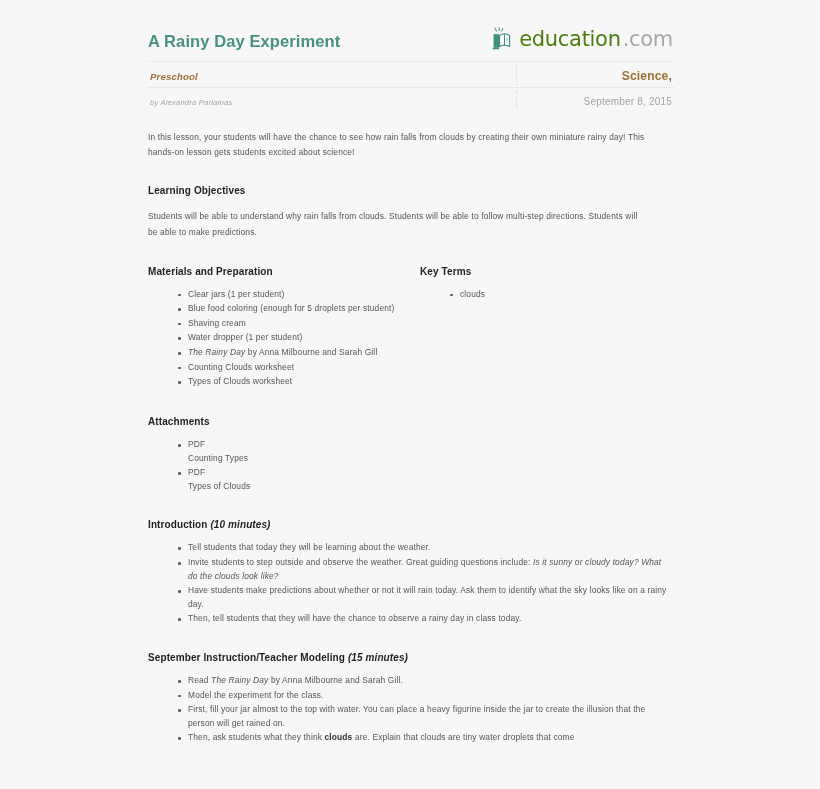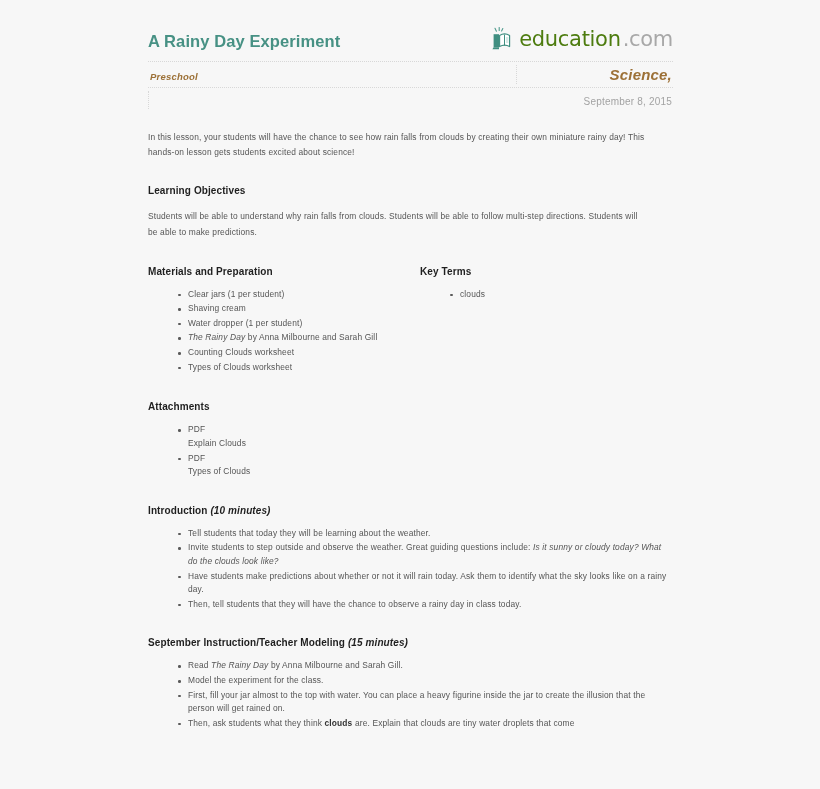--- a/index.html
+++ b/index.html
@@ -96,23 +96,22 @@
     align-self: stretch;
     border-left: 1px dotted #d8d8d8;
     margin: 3px 0;
   }
   .meta-right {
     flex: 1 1 auto;
     text-align: right;
     padding-right: 1px;
   }
   .meta-subject {
-    font-size: 15px;
-    font-weight: bold;
-    font-style: italic;
+    font-size: 12px;
+    font-weight: bold;
     color: #9c7036;
     letter-spacing: 0.2px;
   }
   .meta-grade {
     font-size: 9.5px;
     font-weight: bold;
     font-style: italic;
     color: #9c7036;
     letter-spacing: 0.2px;
   }
@@ -254,58 +253,62 @@
       </div>
       <div class="meta-divider"></div>
       <div class="meta-right">
         <span class="meta-subject">Science,</span>
       </div>
     </div>
 
     <hr class="dotted-rule">
 
     <div class="meta-row byline-row">
+      <div class="meta-left">
+        <span class="byline-author">by Alexandra Parlamas</span>
+      </div>
       <div class="meta-divider"></div>
       <div class="meta-right">
         <span class="byline-date">September 8, 2015</span>
       </div>
     </div>
   </div>
 
   <p class="lead">In this lesson, your students will have the chance to see how rain falls from clouds by creating their own miniature rainy day! This hands-on lesson gets students excited about science!</p>
 
   <h2 class="section-title">Learning Objectives</h2>
   <p class="section-body">Students will be able to understand why rain falls from clouds. Students will be able to follow multi-step directions. Students will be able to make predictions.</p>
 
   <div class="two-col">
     <div class="col-main">
       <h2 class="section-title">Materials and Preparation</h2>
       <ul class="bullets">
         <li>Clear jars (1 per student)</li>
+        <li>Blue food coloring (enough for 5 droplets per student)</li>
         <li>Shaving cream</li>
         <li>Water dropper (1 per student)</li>
         <li><i>The Rainy Day</i><span> by Anna Milbourne and Sarah Gill</span></li>
         <li>Counting Clouds worksheet</li>
         <li>Types of Clouds worksheet</li>
       </ul>
     </div>
 
     <div class="col-side">
       <h2 class="section-title">Key Terms</h2>
       <ul class="bullets">
         <li>clouds</li>
       </ul>
     </div>
   </div>
 
   <h2 class="section-title">Attachments</h2>
   <ul class="bullets">
     <li>
       <span>PDF</span>
-      <span class="attach-sub">Explain Clouds</span>
+      <span class="attach-sub">Counting Types</span>
     </li>
     <li>
       <span>PDF</span>
       <span class="attach-sub">Types of Clouds</span>
     </li>
   </ul>
 
   <h2 class="section-title"><span>Introduction</span> <span class="dur">(10 minutes)</span></h2>
   <ul class="bullets intro-list">
     <li>Tell students that today they will be learning about the weather.</li>

